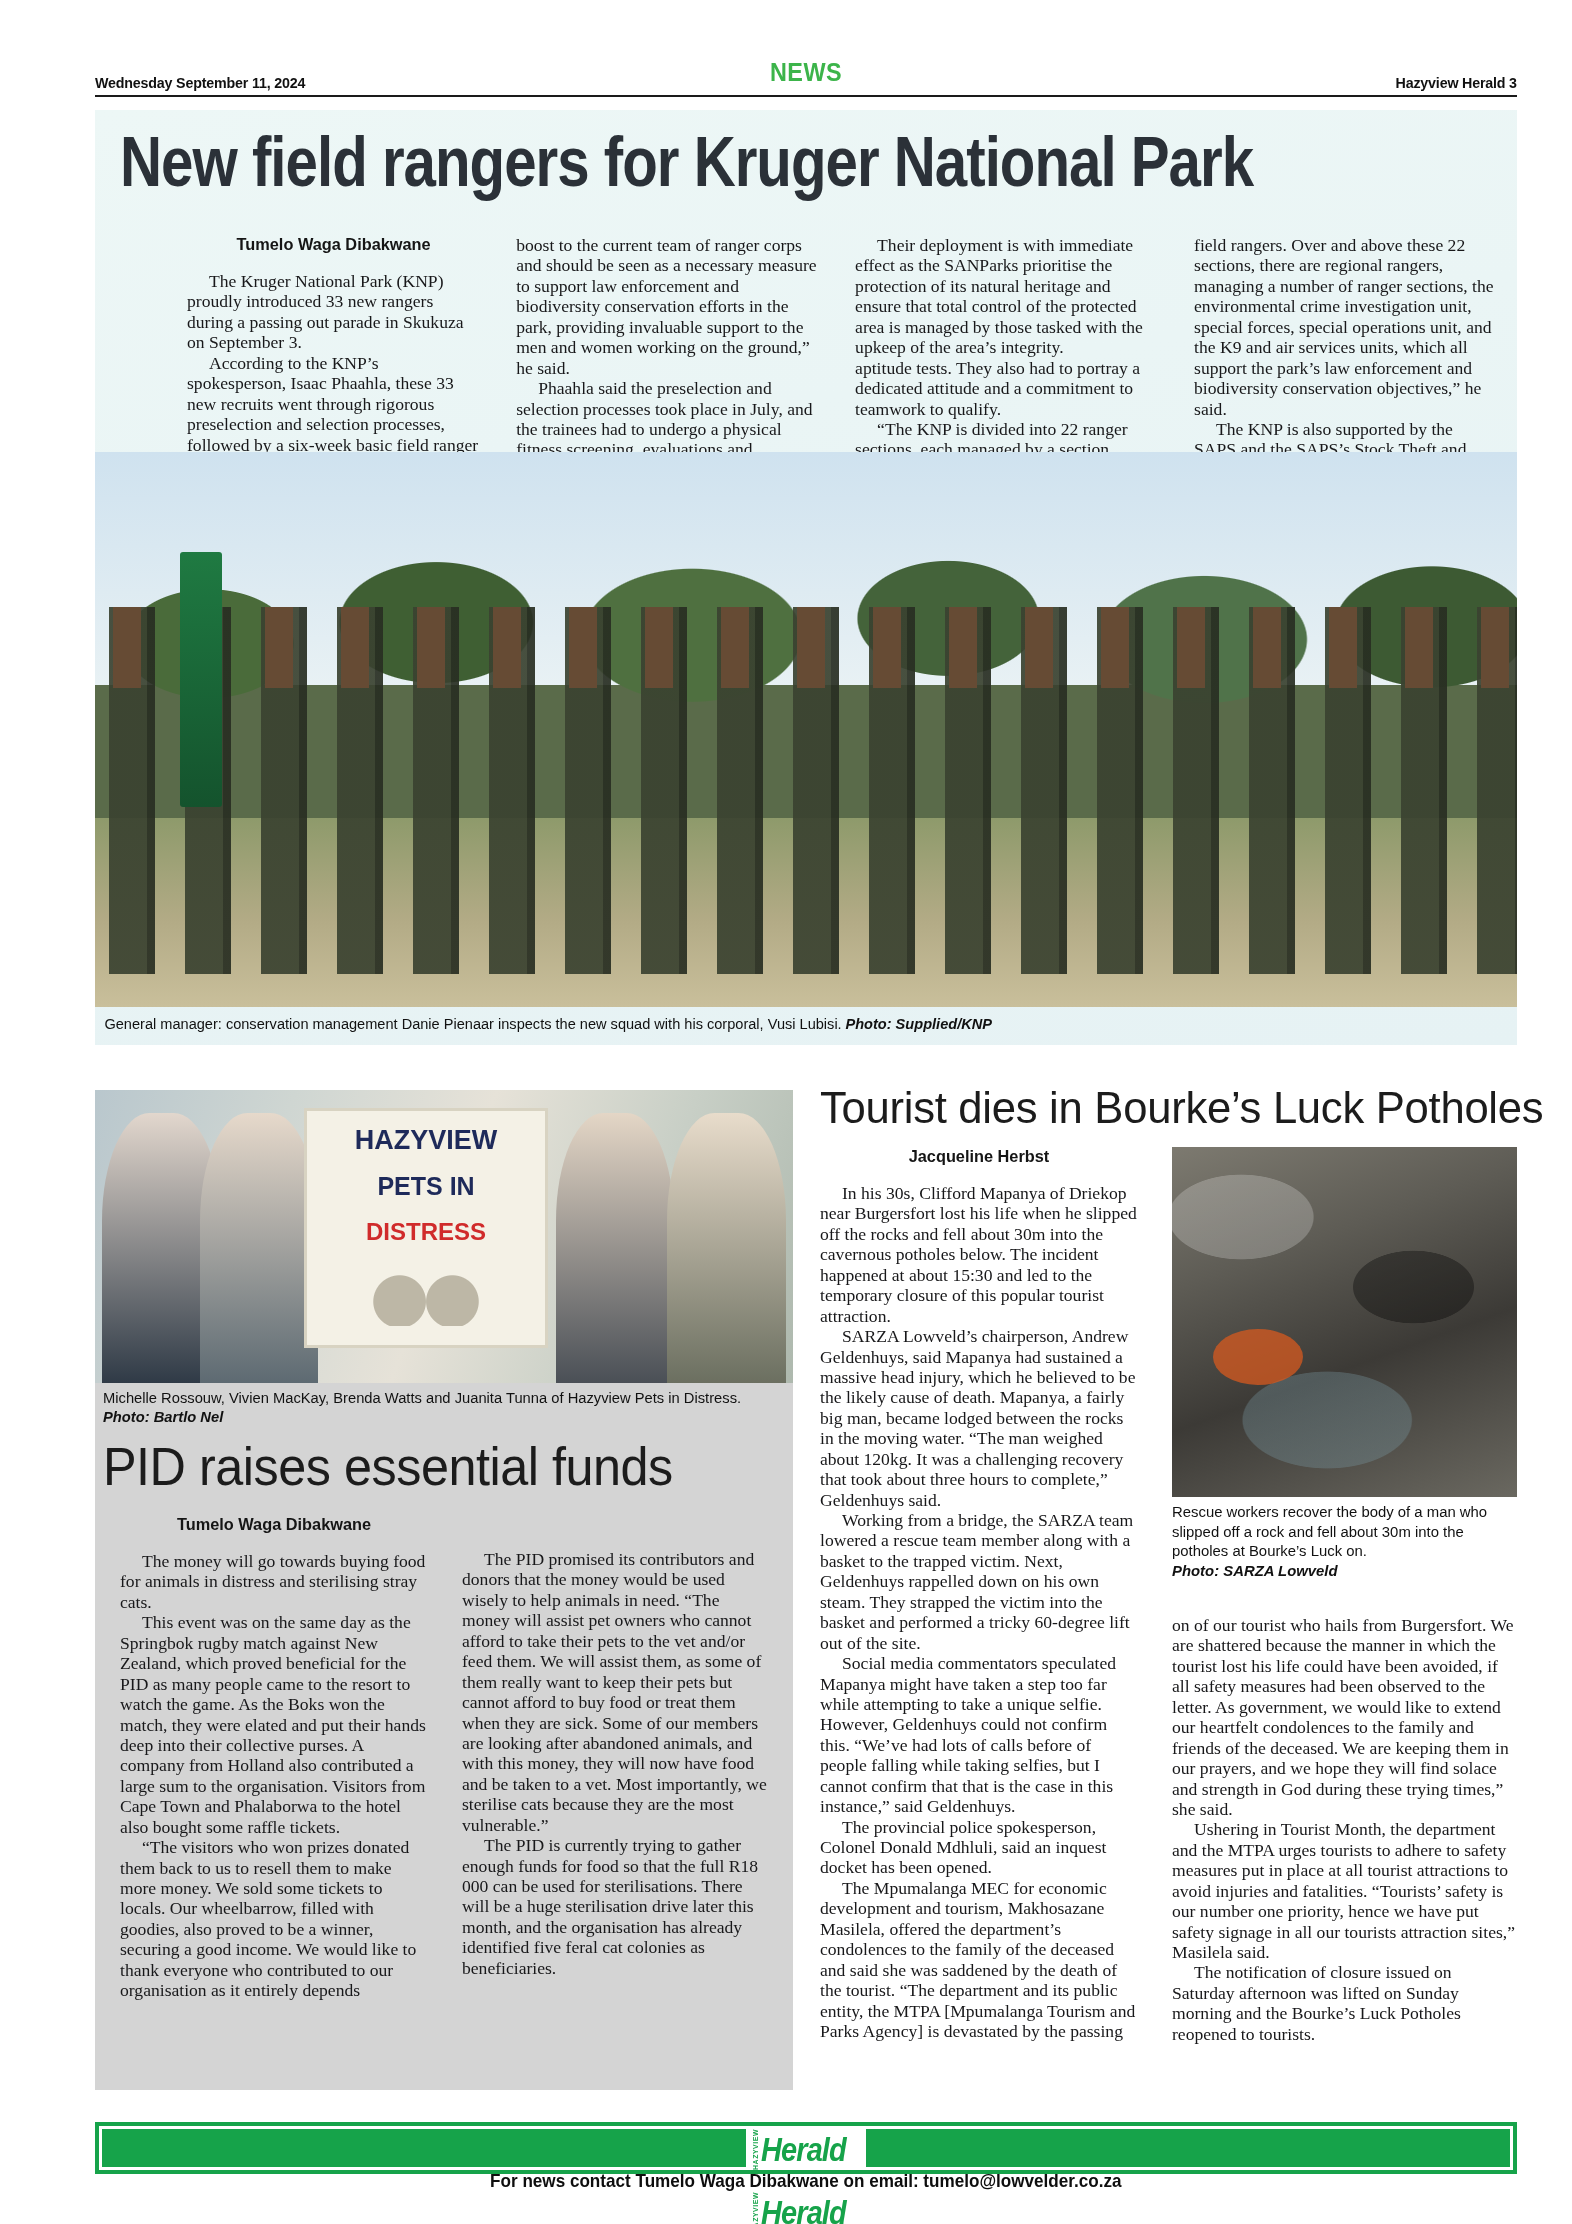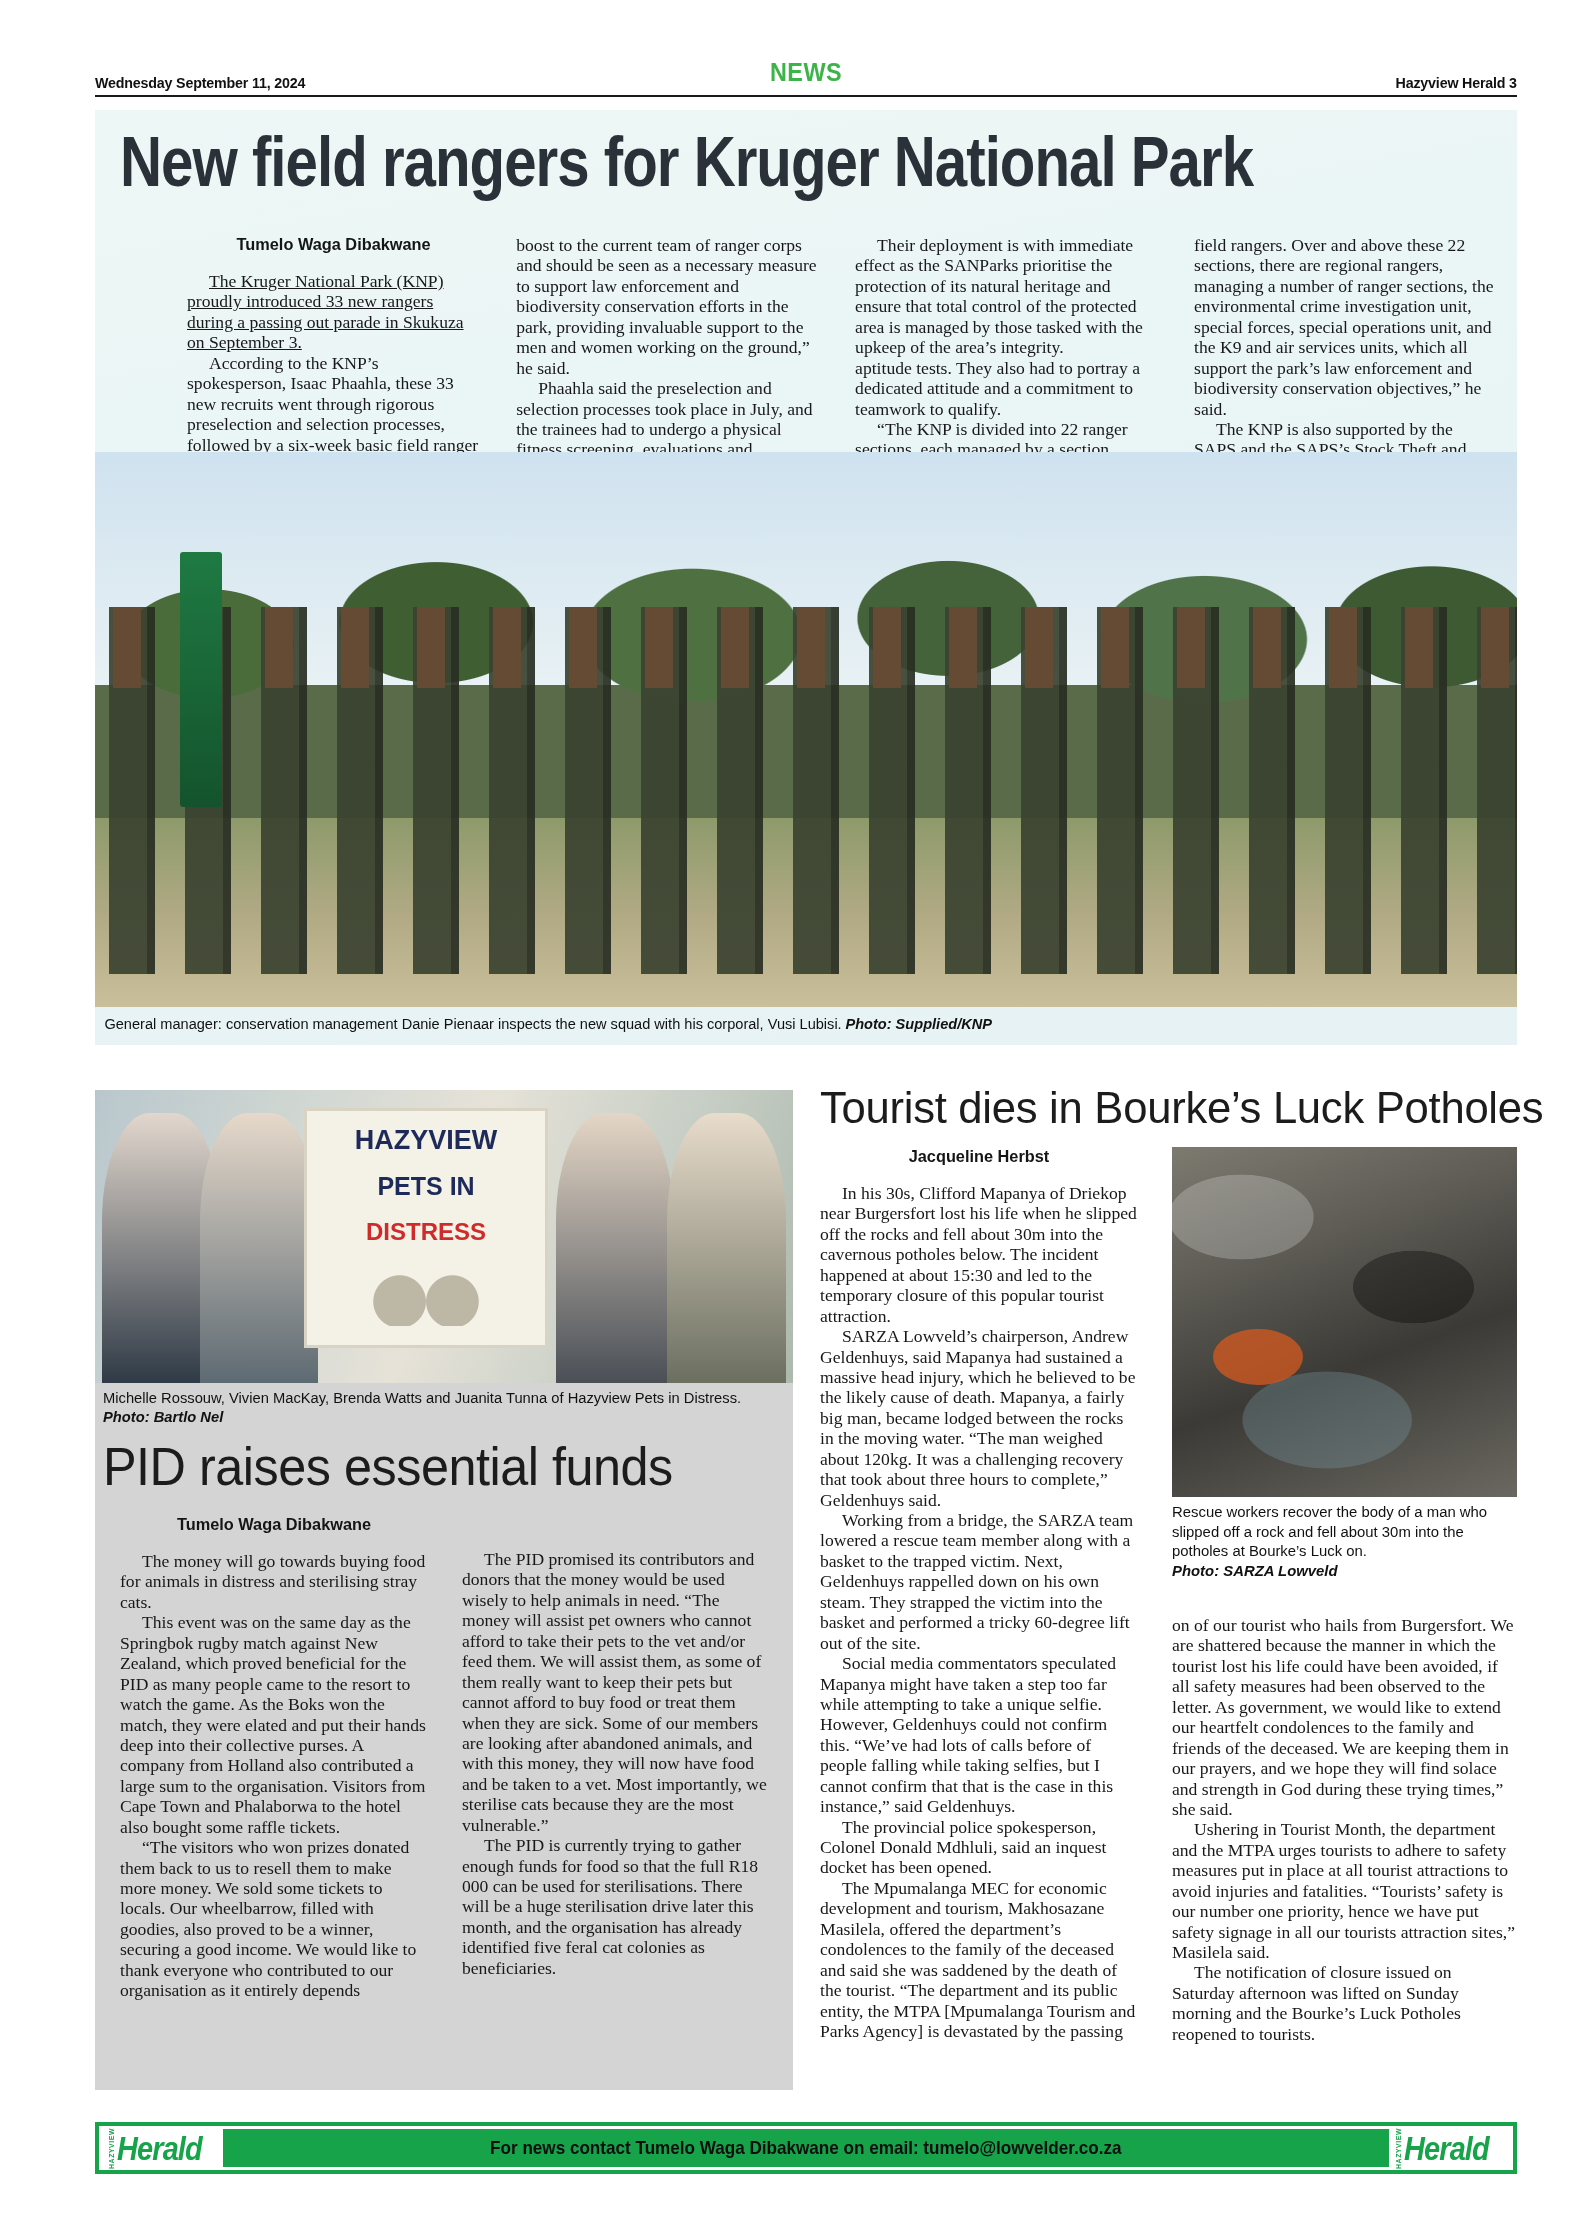--- a/index.html
+++ b/index.html
@@ -53,21 +53,21 @@
     position:absolute;left:92px;top:125px;width:1310px;
     display:flex;gap:36px;
   }
   .cols4 .col{width:310px;}
   .cols4 .col.c1{width:300px;}
   p.body{
     margin:0;font-size:17.6px;line-height:1.162;color:#18181a;
     text-align:left;text-indent:22px;
     font-family:"Liberation Serif", serif;
   }
-  p.body.first{text-indent:22px;text-decoration:underline;}
+  p.body.first{text-indent:22px;}
 
   
   .photo-main{
     position:absolute;left:0;top:342px;width:1422px;height:555px;
     overflow:hidden;background:#5a6b4a;
   }
   .caption-main{
     position:absolute;left:0;top:897px;width:1422px;height:34px;
     font-family:"Liberation Sans", sans-serif;font-size:15.5px;color:#111;
     display:flex;align-items:center;padding-left:10px;box-sizing:border-box;
@@ -120,21 +120,21 @@
   .t-right-text{position:absolute;left:352px;top:468px;width:345px;}
 
   
   .footer{
     position:absolute;left:75px;top:2122px;width:1422px;height:52px;
     background:#16a34a;display:flex;align-items:center;
   }
   .footer .inner{
     position:absolute;left:4px;top:4px;width:1414px;height:44px;
     border:3px solid #ffffff;box-sizing:border-box;
-    display:flex;align-items:center;justify-content:space-between;
+    display:flex;align-items:center;justify-content:space-between;flex-direction:column;
   }
   .logo{
     display:flex;align-items:center;height:44px;padding:0 6px;
     background:#ffffff;
   }
   .logo .tiny{
     font-family:"Liberation Sans", sans-serif;font-weight:bold;font-size:7px;
     color:#16a34a;writing-mode:vertical-rl;transform:rotate(180deg);
     letter-spacing:0.5px;line-height:1;margin-right:2px;
   }

